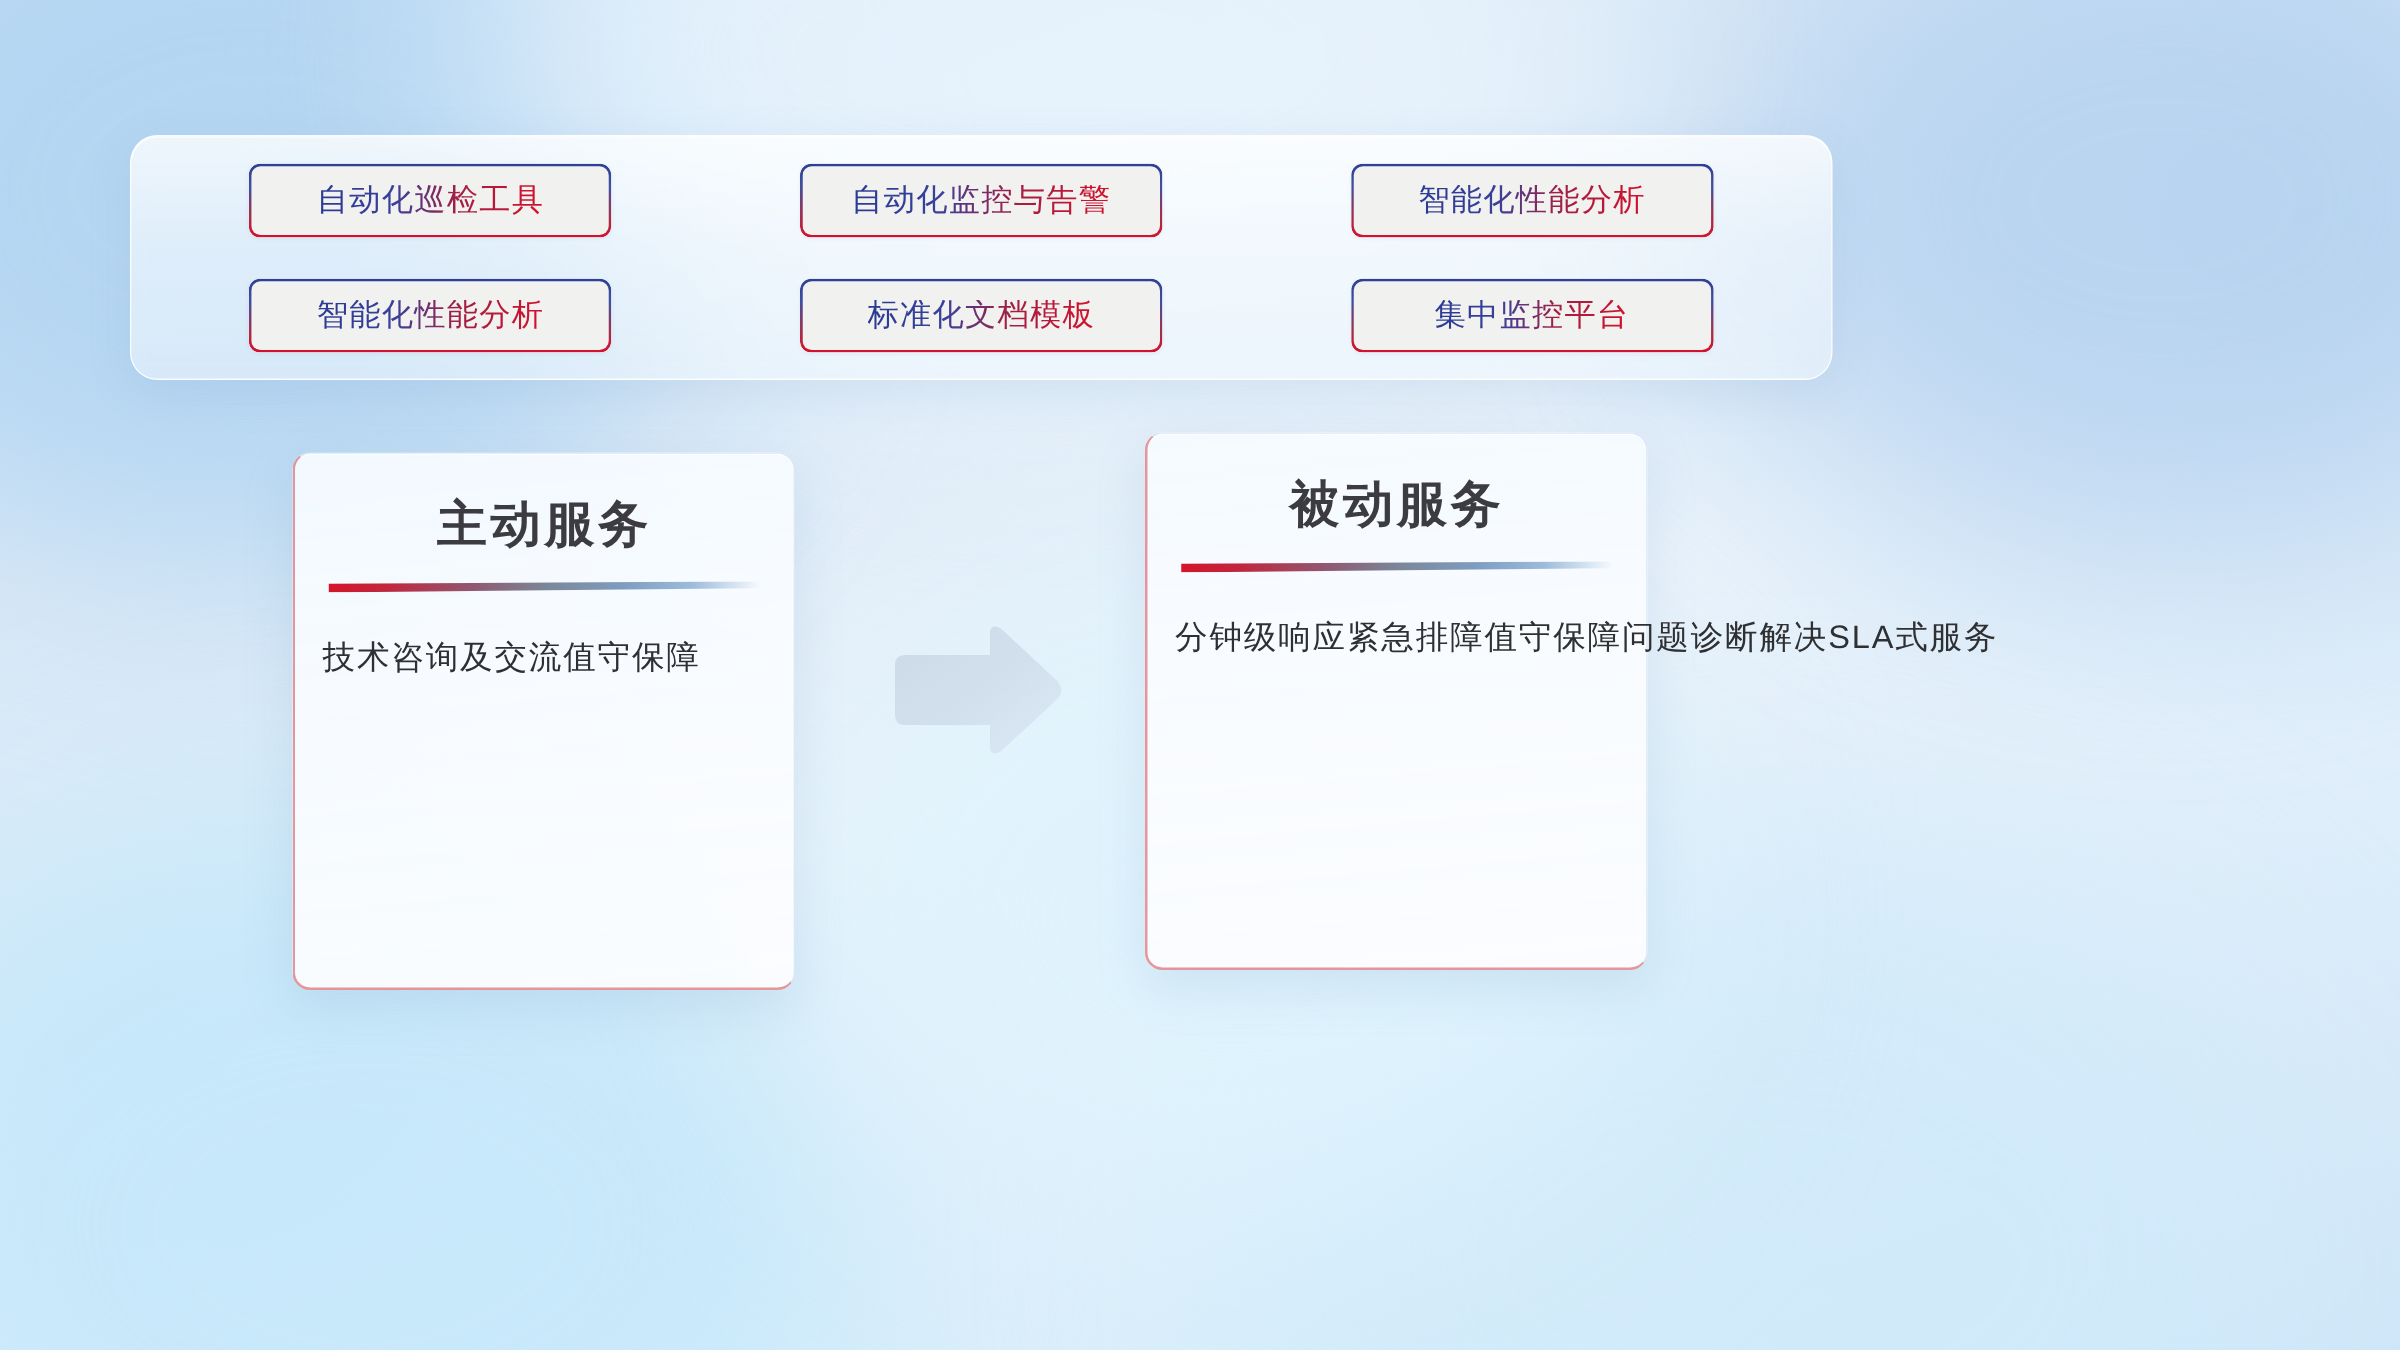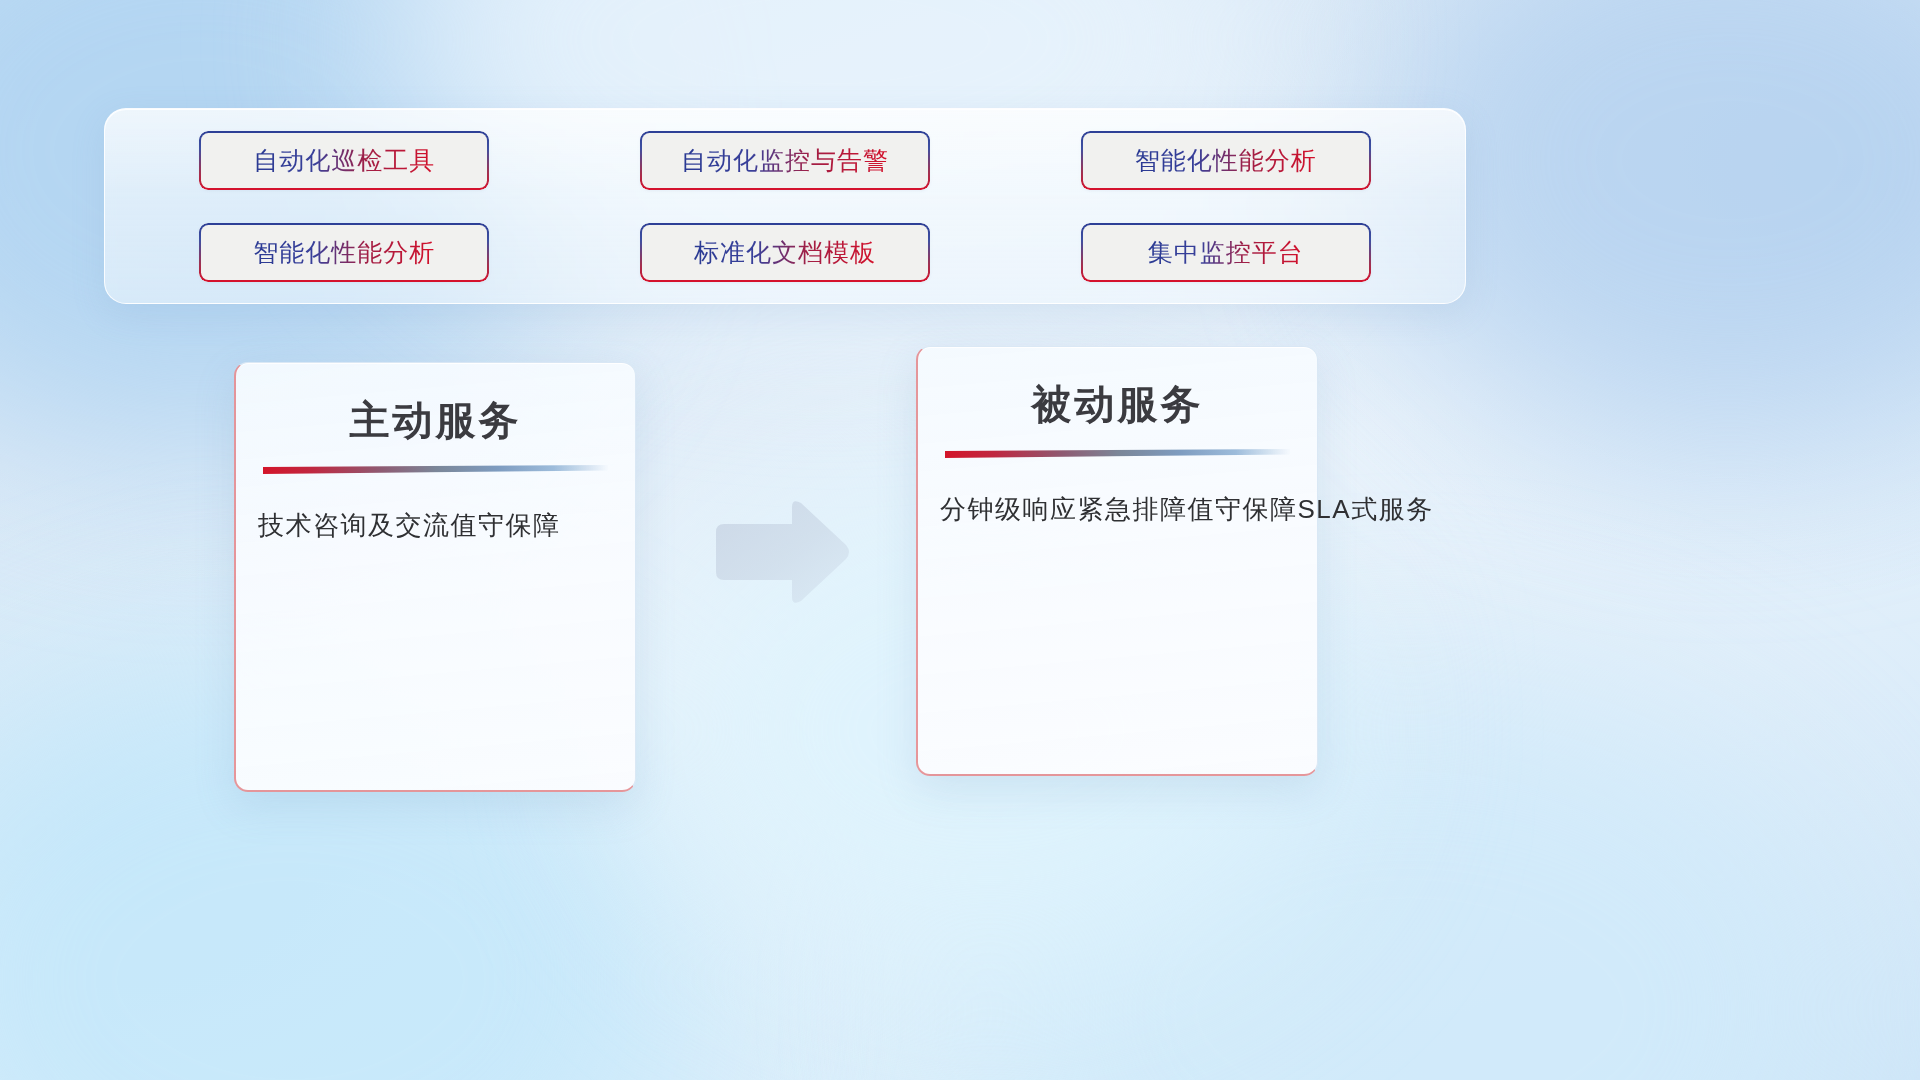--- a/index.html
+++ b/index.html
@@ -224,17 +224,18 @@
     </svg>
   </div>
 
   <div class="card" id="card-passive">
     <div class="card-title">被动服务</div>
     <div class="title-rule"></div>
     <ul class="card-list">
       <li>分钟级响应</li>
       <li>紧急排障</li>
       <li>值守保障</li>
+      <li>问题诊断解决</li>
       <li>SLA式服务</li>
     </ul>
   </div>
 
 </div>
 
 </body></html>

